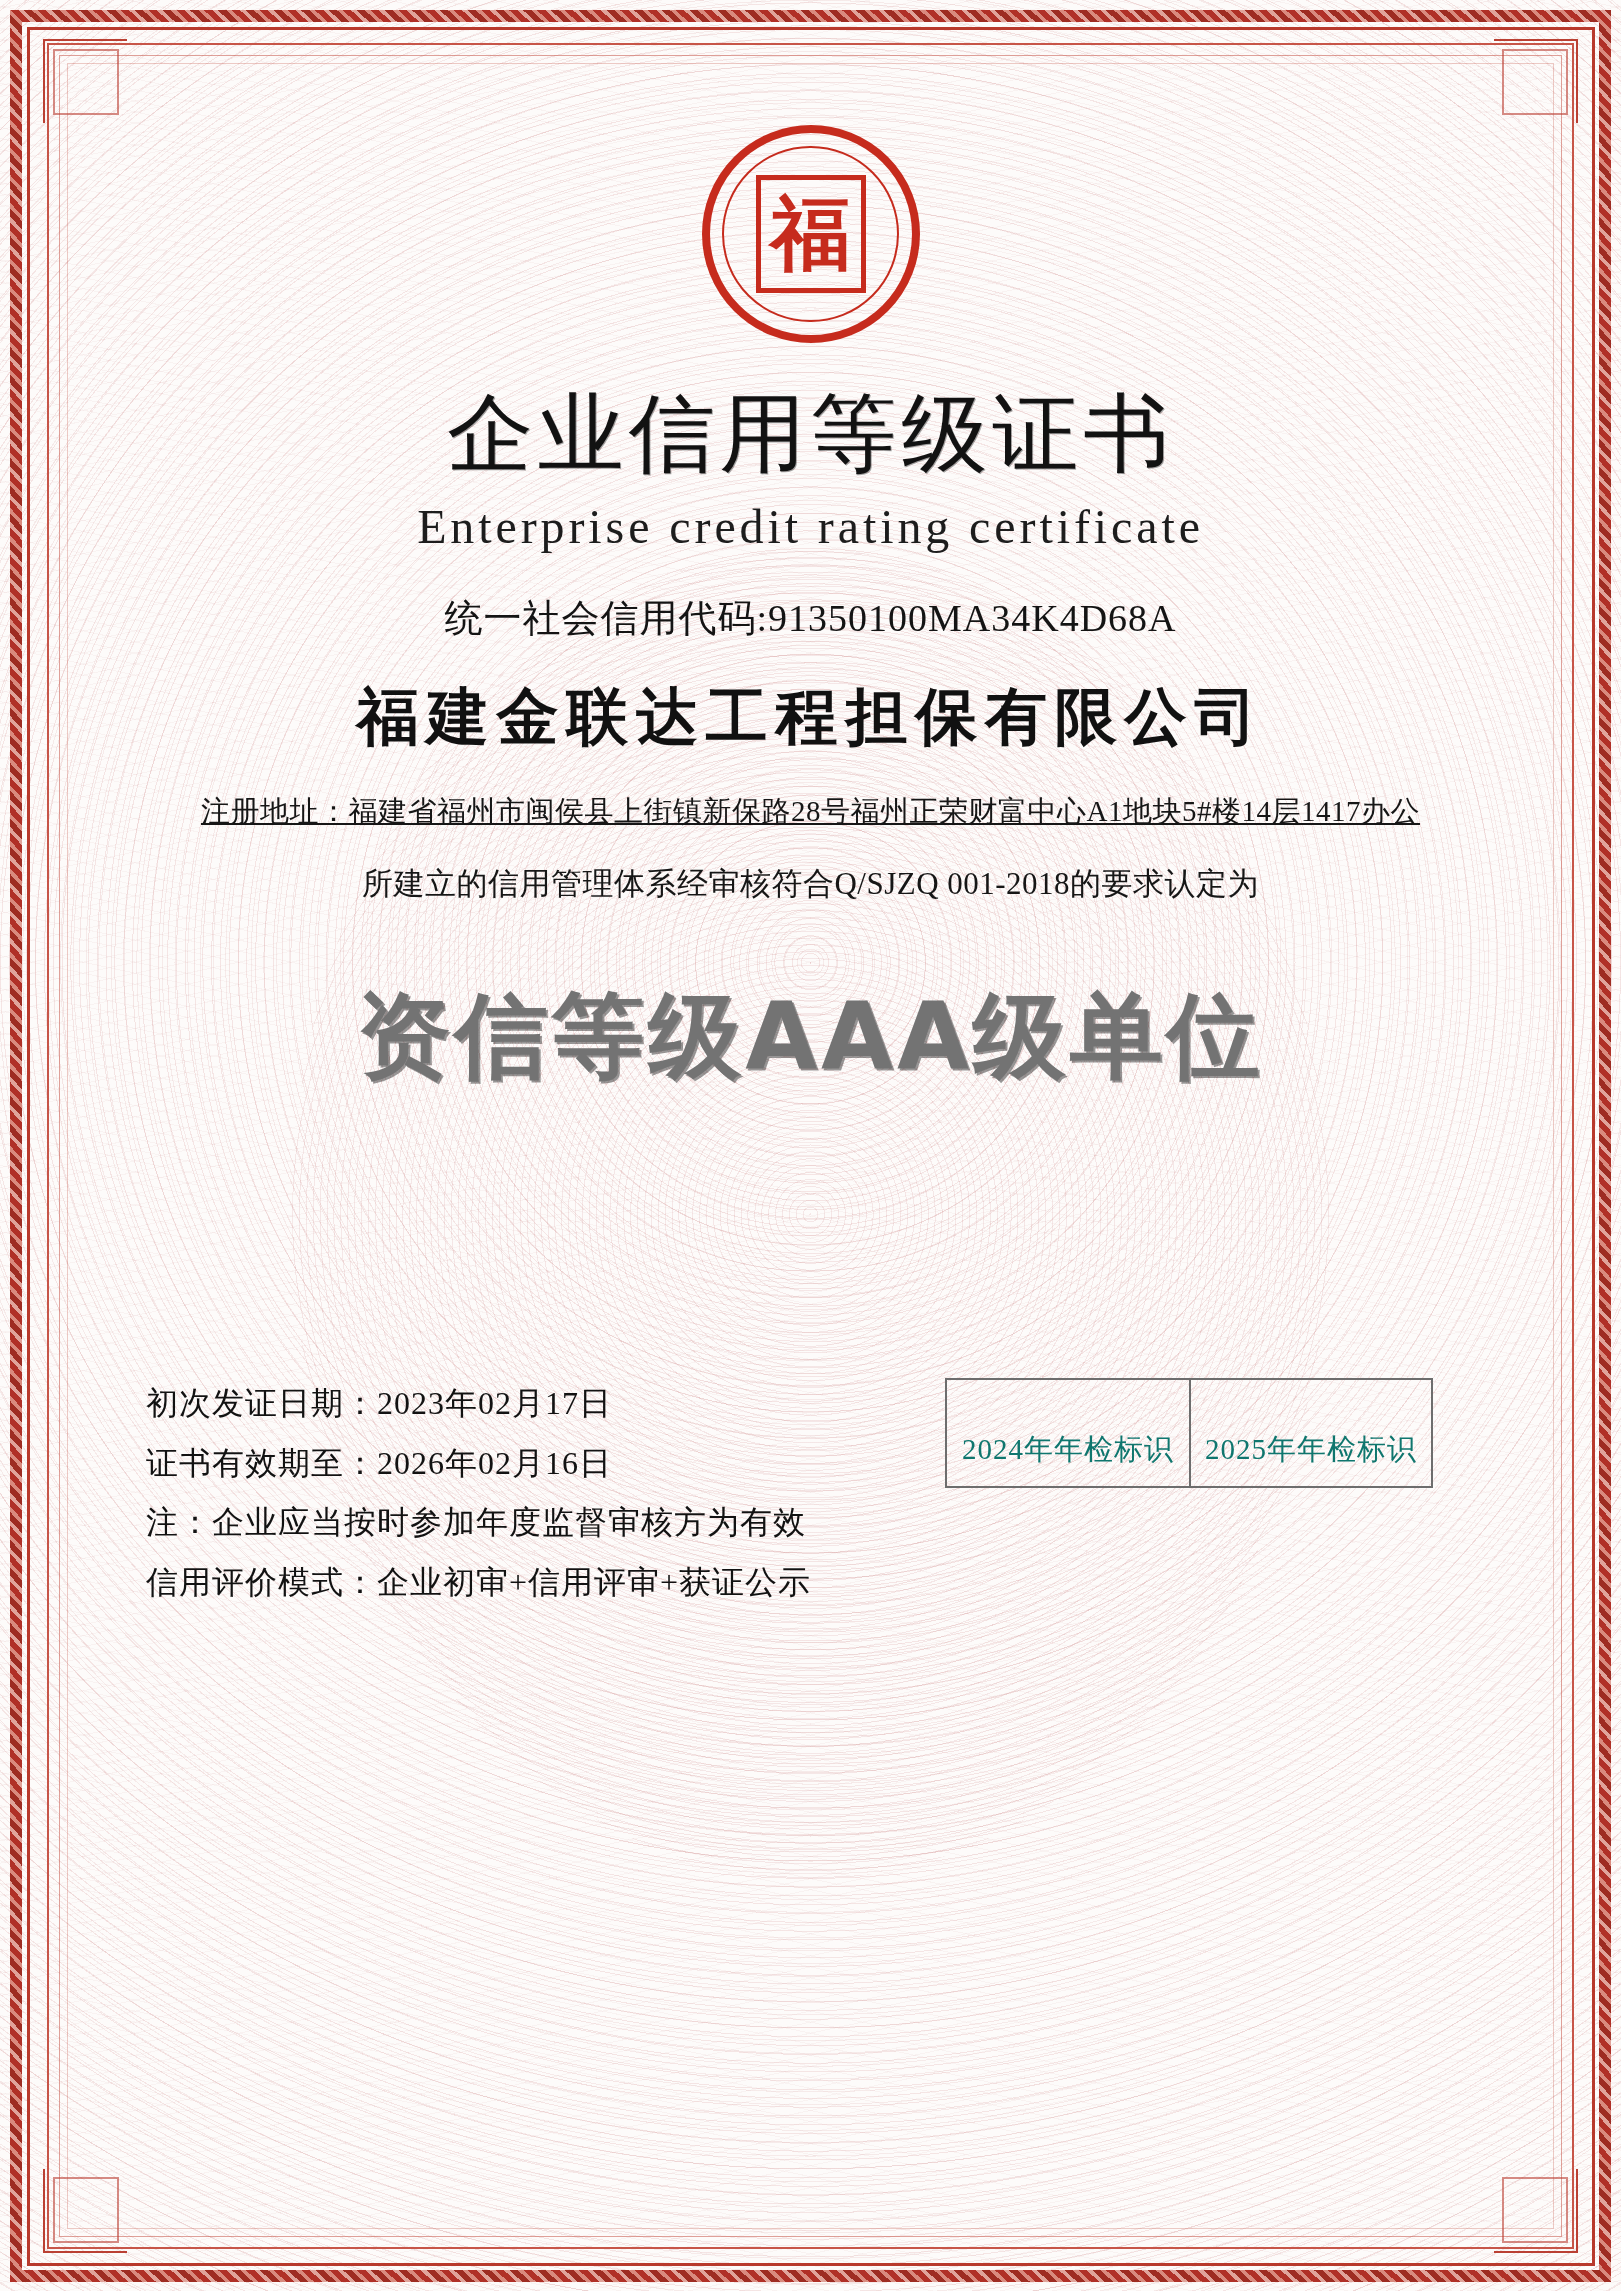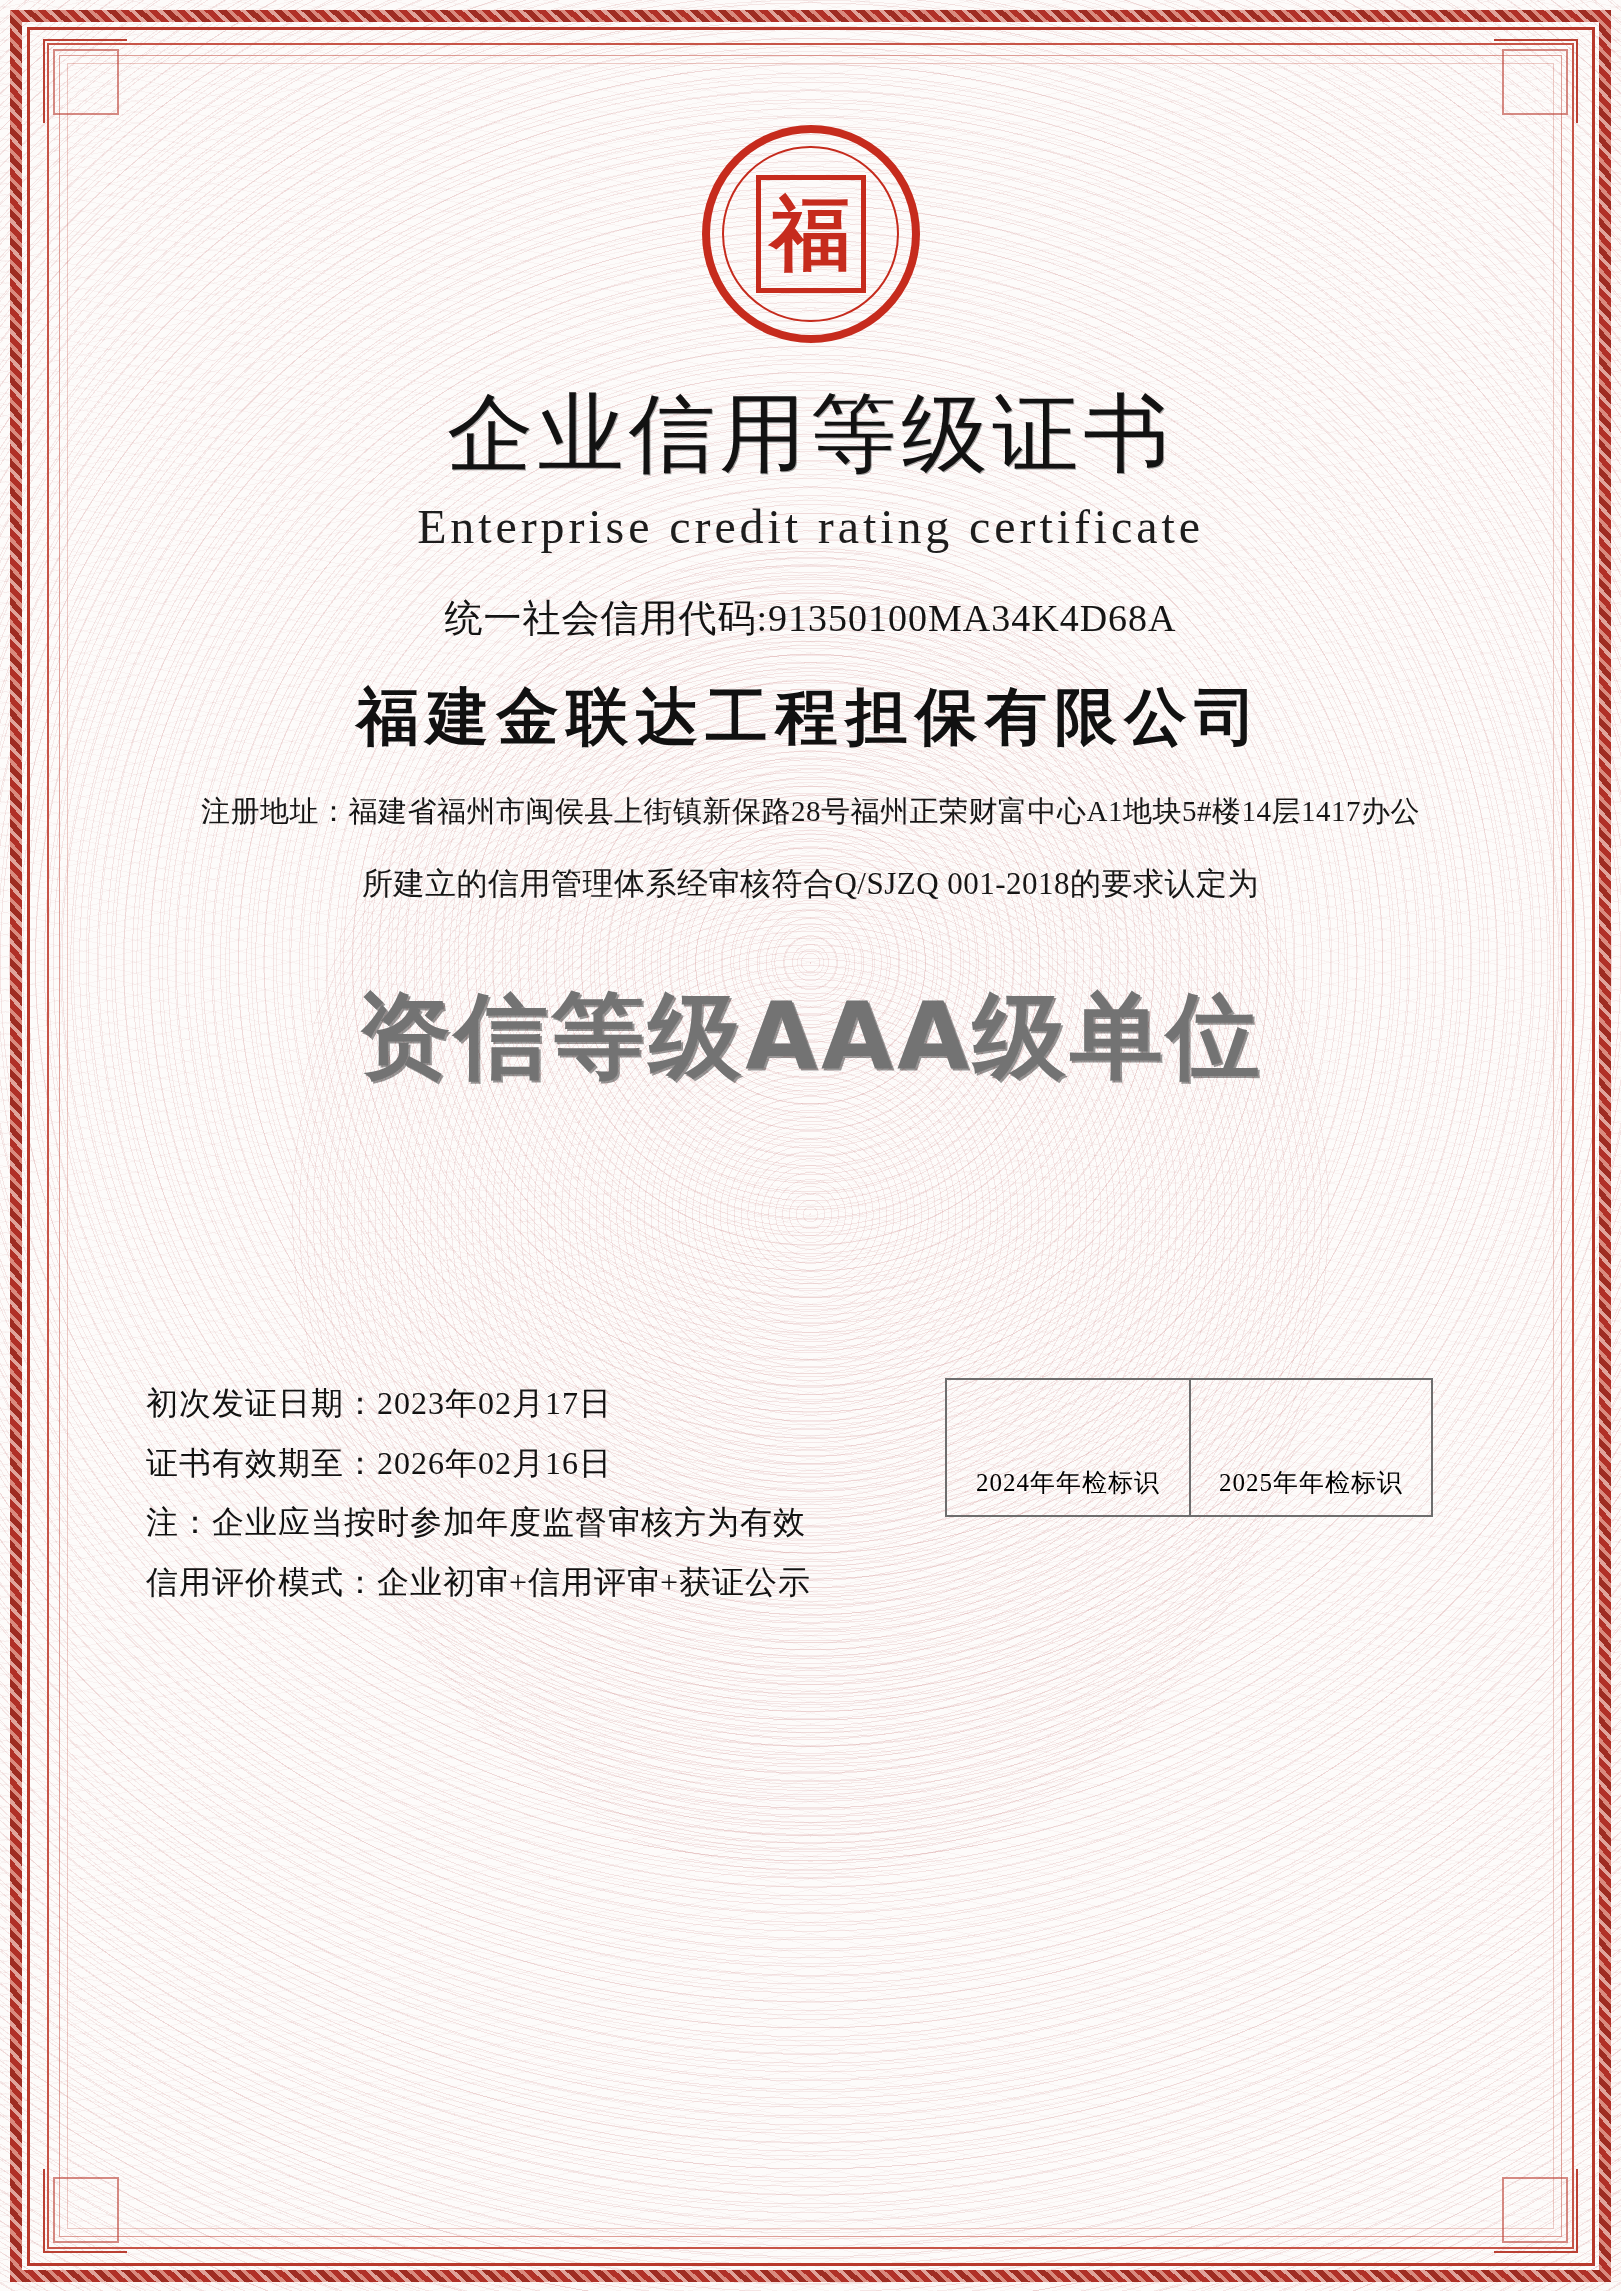--- a/index.html
+++ b/index.html
@@ -171,20 +171,21 @@
     font-weight: 700;
     letter-spacing: 7.8px;
     color: #111;
     font-family: "DejaVu Sans", "Liberation Sans", sans-serif;
   }
   .addr {
     margin-top: 33px;
     font-size: 29px;
     color: #161616;
     letter-spacing: 0.5px;
+    text-decoration: underline;
   }
   .statement {
     margin-top: 31px;
     font-size: 31px;
     color: #161616;
     letter-spacing: 0.5px;
   }
   .grade {
     margin-top: 69px;
     font-size: 93px;
@@ -218,28 +219,28 @@
   
   .inspect-boxes {
     position: absolute;
     right: 100px;
     top: -3.9px;
     display: flex;
     border: 2px solid #6d6d6d;
   }
   .inspect-cell {
     width: 242px;
-    height: 135px;
+    height: 106px;
     display: flex;
     align-items: flex-end;
     justify-content: center;
     padding-bottom: 15.7px;
     box-sizing: border-box;
-    font-size: 25px;
-    color: #000000;
+    font-size: 29px;
+    color: #0f766e;
     letter-spacing: 1px;
   }
   .inspect-cell + .inspect-cell { border-left: 2px solid #6d6d6d; }
 </style>
 </head>
 <body>
 
 <div id="certificate">
 
   <div class="guilloche waves"></div>

